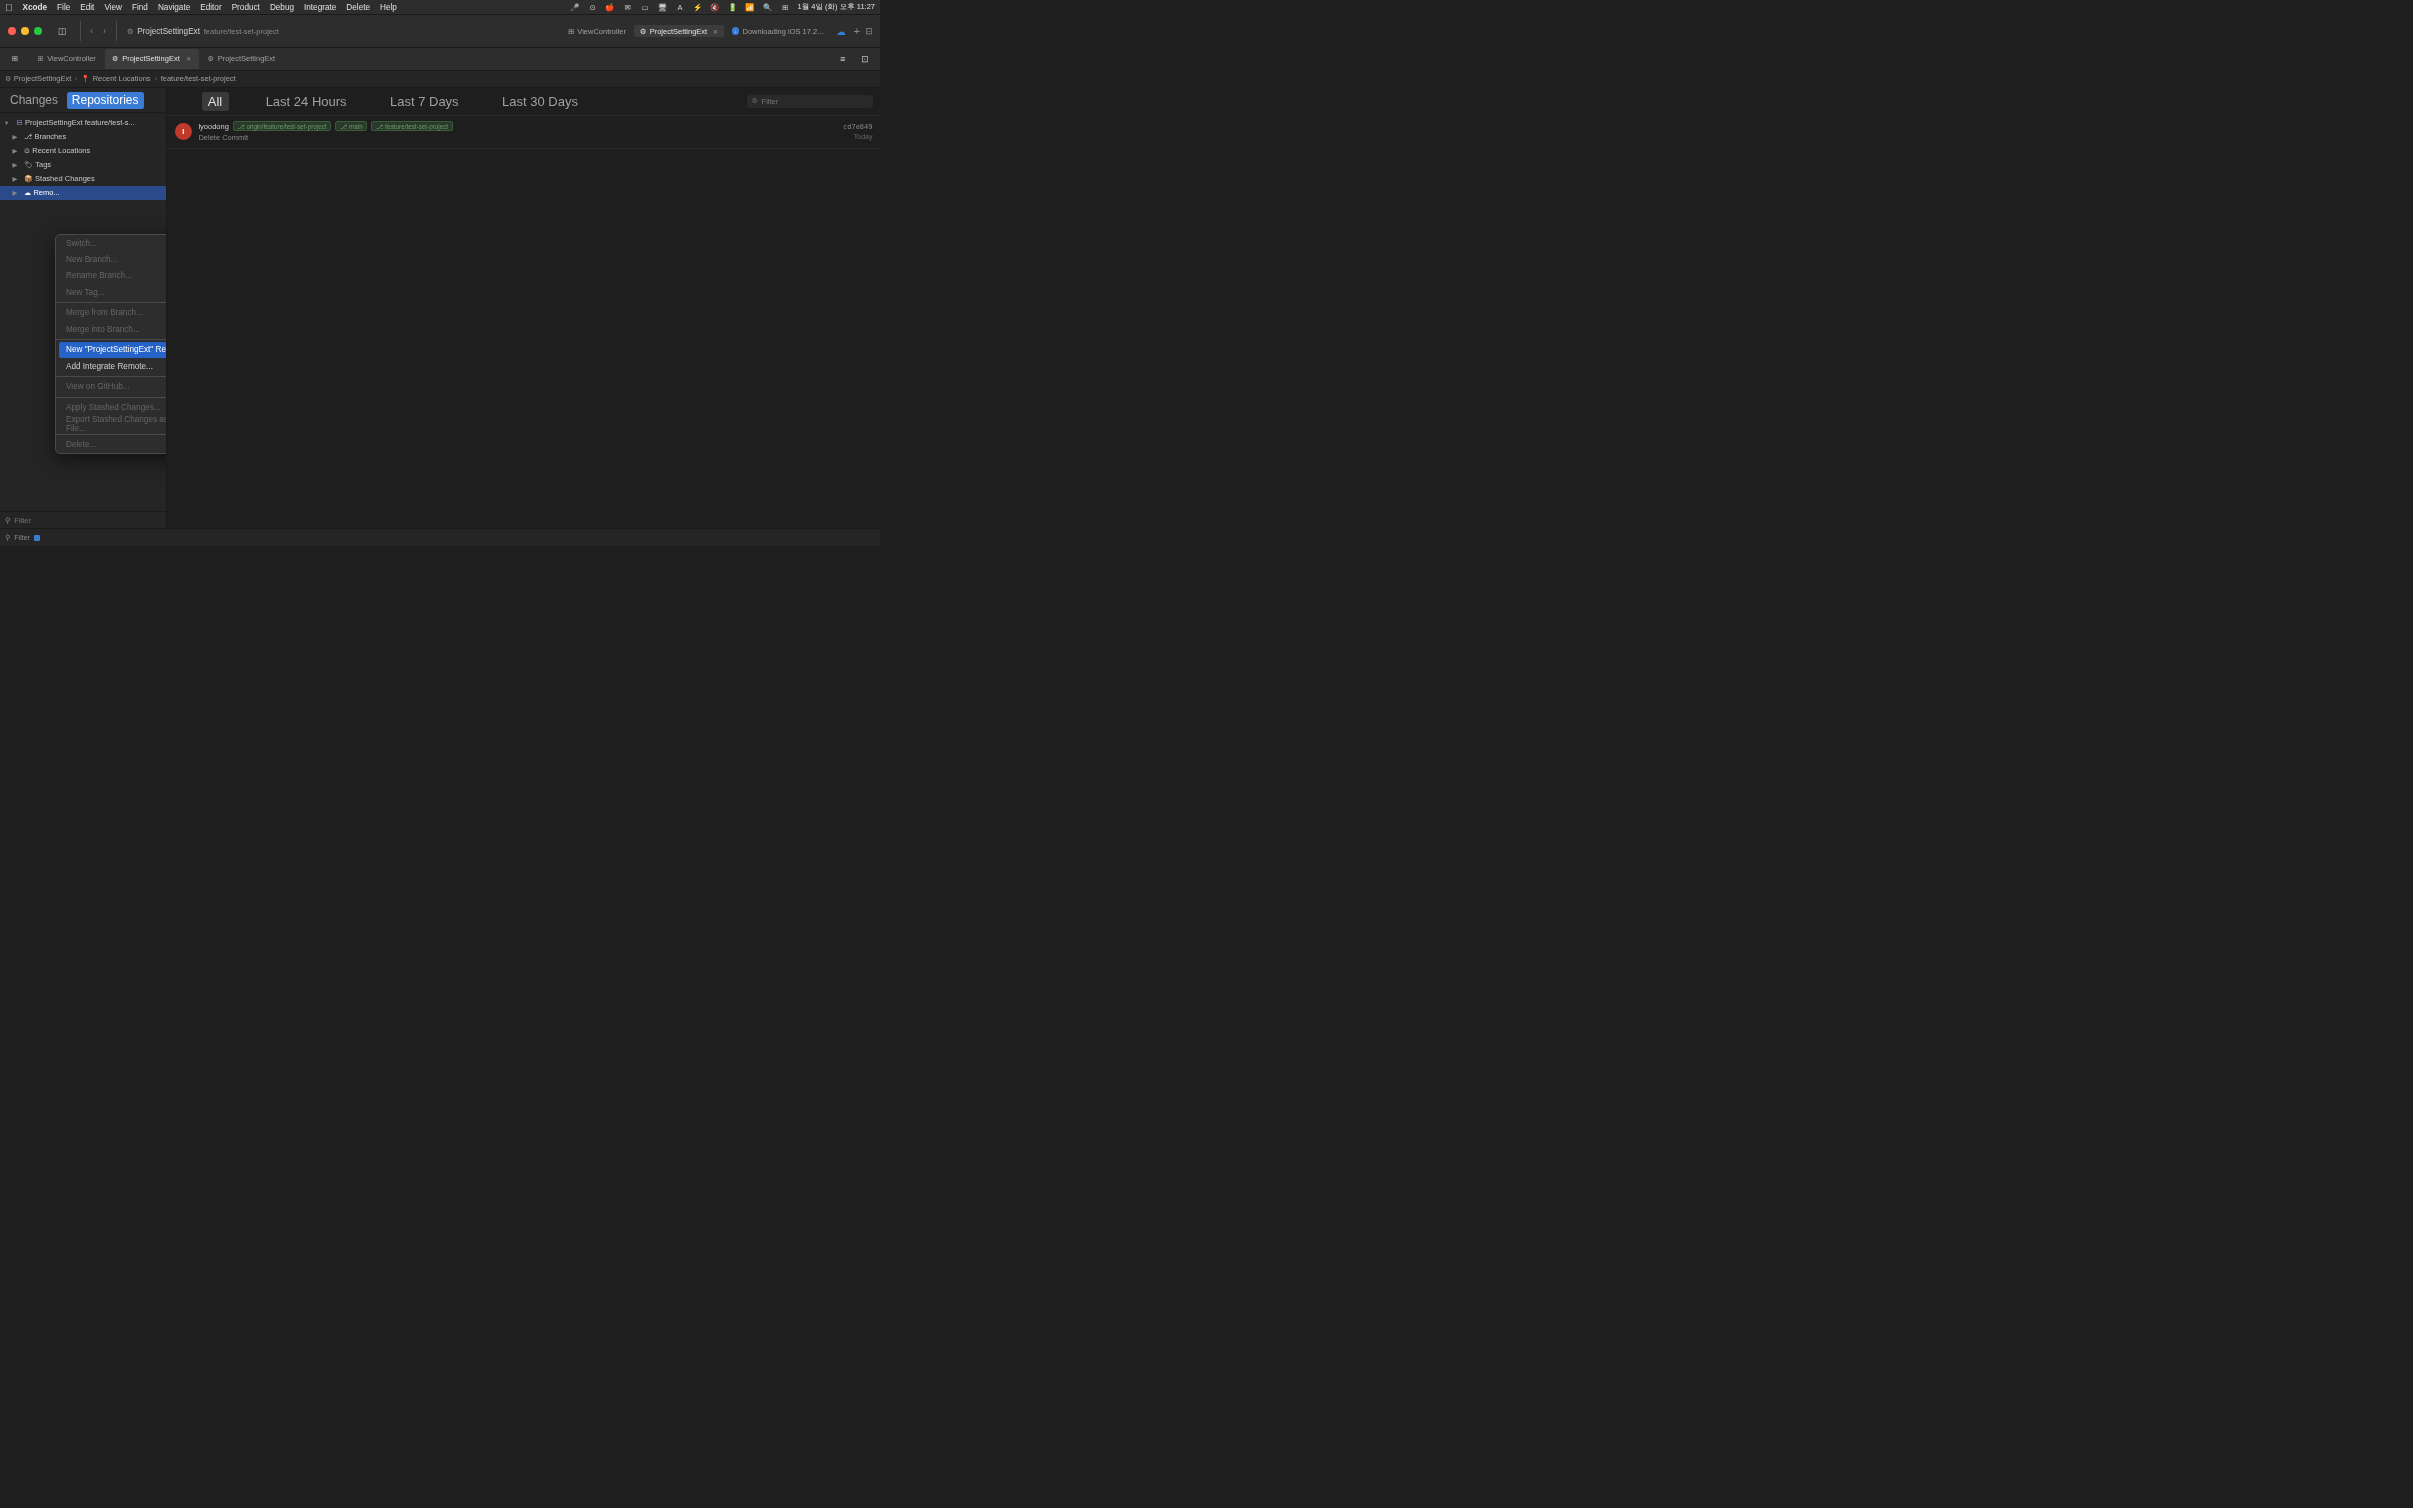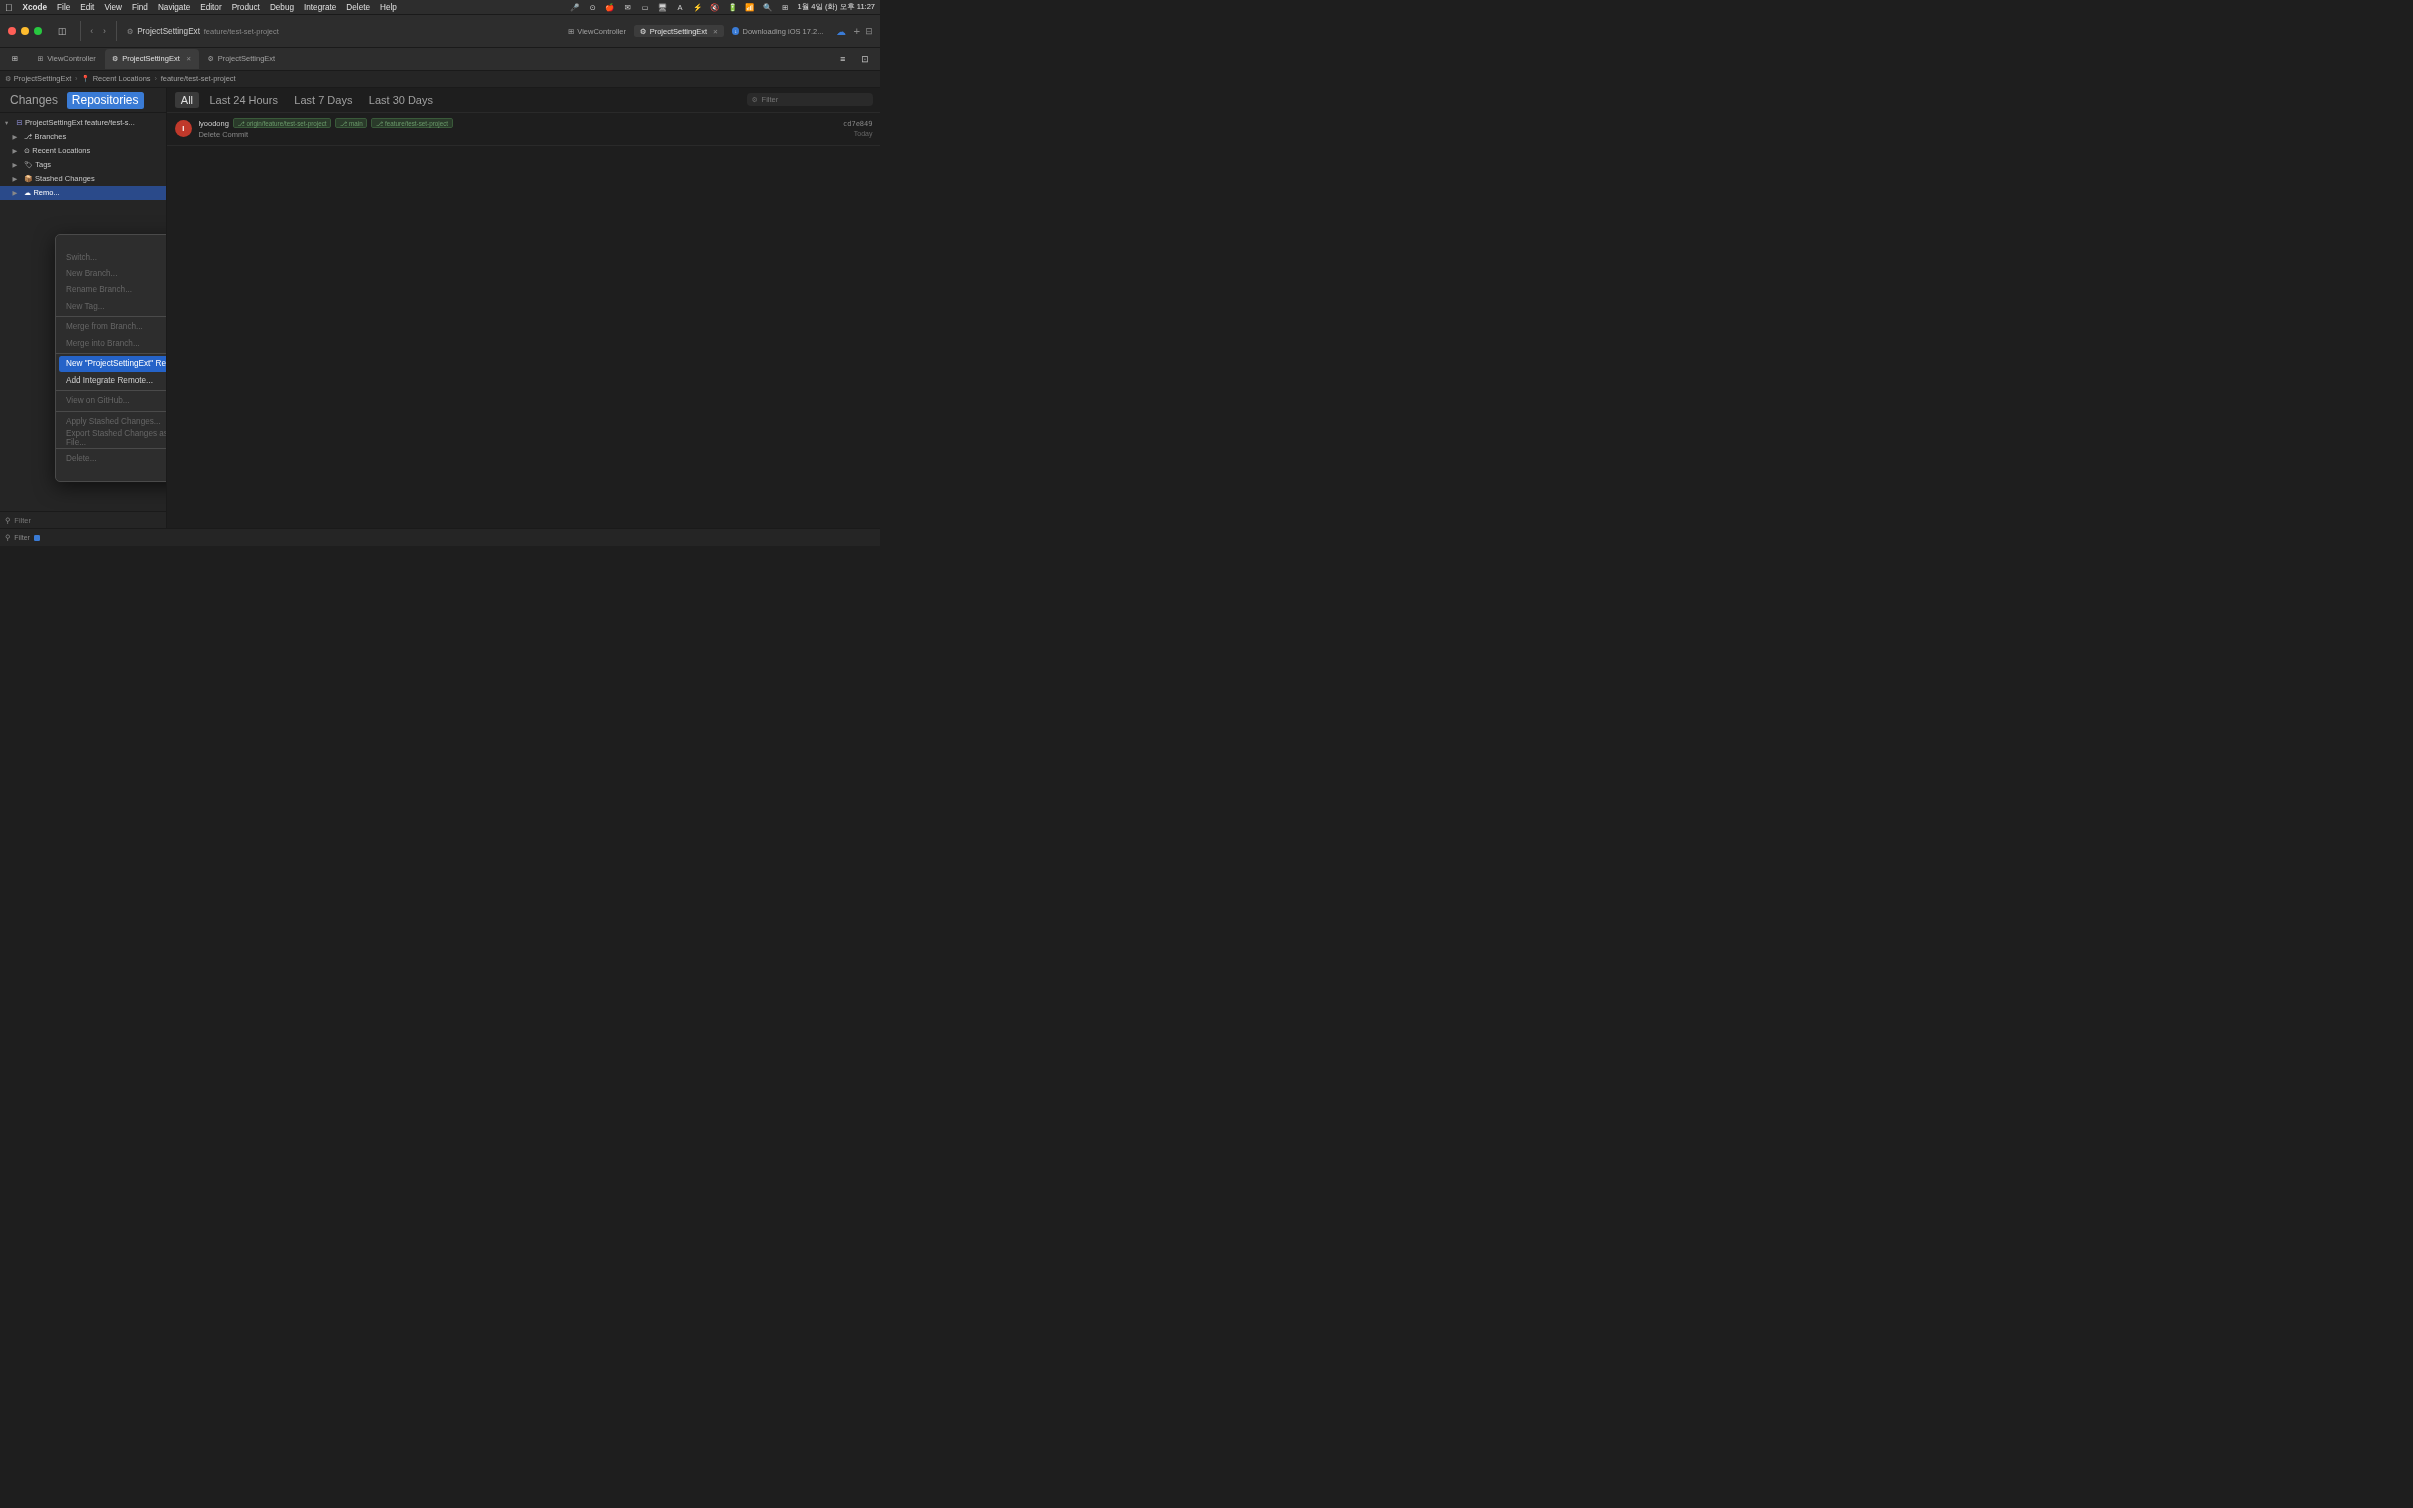--- a/index.html
+++ b/index.html
@@ -211,27 +211,28 @@
       background: #1e1e1e;
     }
     .filter-toolbar {
       display: flex;
       align-items: center;
       padding: 3.8px 7.5px;
       gap: 3.8px;
       border-bottom: 0.6px solid #2a2a2a;
     }
     .filter-btn {
-      font-size: 11px;
+      font-size: 13px;
       padding: 1.9px 6.3px;
       border-radius: 2.5px;
       cursor: pointer;
       color: #a0a0a0;
       background: transparent;
       border: none;
+      margin-left: 27px;
     }
     .filter-btn.active { background: #3a3a3a; color: #e0e0e0; }
     .filter-search {
       margin-left: auto;
       display: flex;
       align-items: center;
       background: #2a2a2a;
       border-radius: 3.8px;
       padding: 1.9px 5px;
       gap: 3.8px;
@@ -301,21 +302,21 @@
     .context-menu {
       position: absolute;
       top: 146px;
       left: 55px;
       width: 162px;
       background: #2d2d2d;
       border: 0.6px solid #4a4a4a;
       border-radius: 5px;
       box-shadow: 0 5px 20px rgba(0,0,0,0.6);
       z-index: 1000;
-      padding: 14px 0;
+      padding: 0 0;
     }
     .menu-item {
       display: flex;
       align-items: center;
       height: 16.3px;
       padding: 0 10px;
       font-size: 8.2px;
       color: #d0d0d0;
       cursor: pointer;
     }

